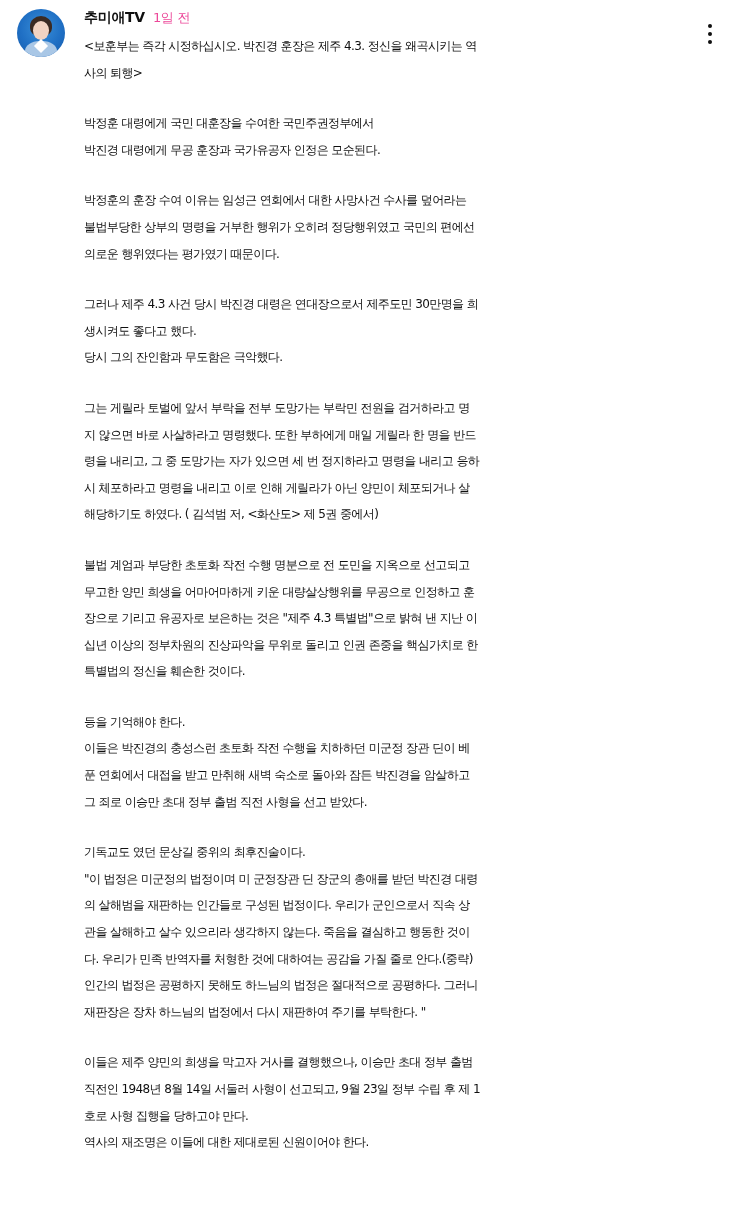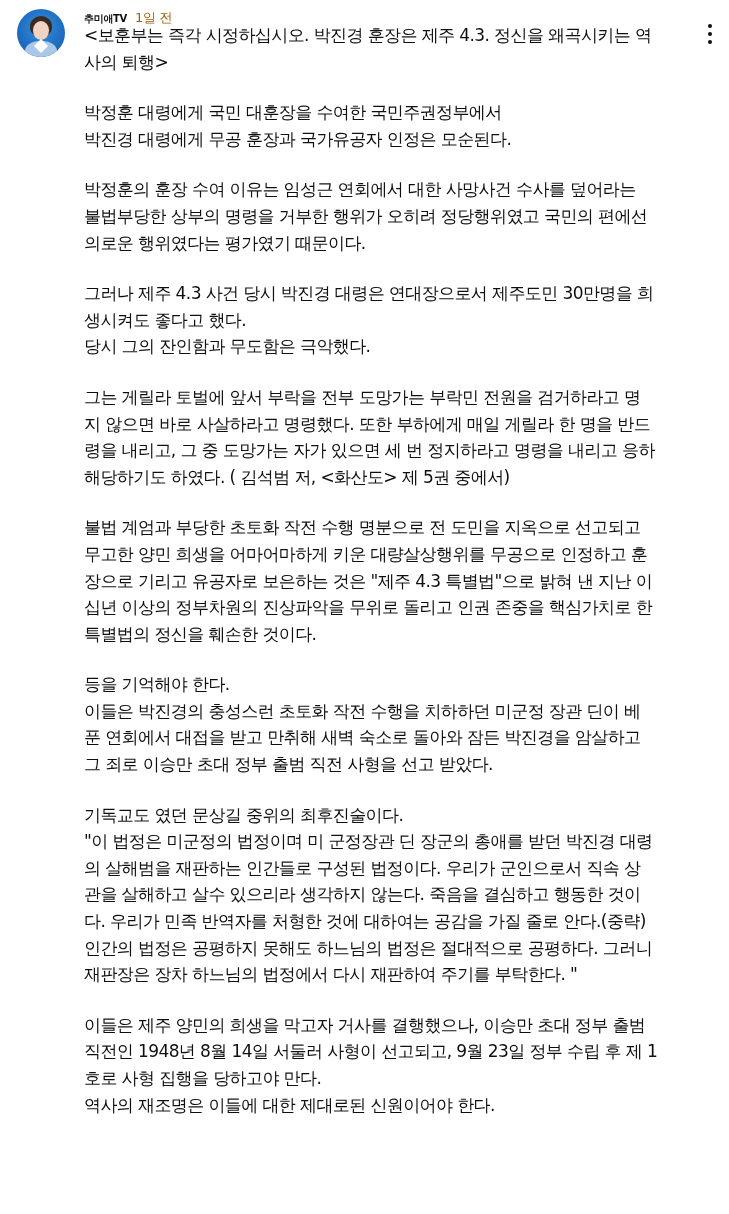--- a/index.html
+++ b/index.html
@@ -6,26 +6,26 @@
   body { width: 729px; height: 1214px; overflow: hidden; position: relative;
          font-family: "DejaVu Sans", "Liberation Sans", sans-serif; color: #0f0f0f; }
   .comment { position: absolute; left: 0; top: 0; width: 729px; }
   .avatar { position: absolute; left: 17px; top: 9px; width: 48px; height: 48px; border-radius: 50%;
             overflow: hidden; background: radial-gradient(circle at 50% 40%, #3a8fd8 0%, #1f6fc4 55%, #1559a8 100%); }
   .avatar .hair { position: absolute; left: 13px; top: 7px; width: 22px; height: 20px; border-radius: 50% 50% 40% 40%; background: #3b2a22; }
   .avatar .face { position: absolute; left: 16px; top: 12px; width: 16px; height: 19px; border-radius: 50%; background: #f2d3c2; }
   .avatar .body { position: absolute; left: 8px; top: 32px; width: 32px; height: 22px; border-radius: 45% 45% 0 0; background: #a9c7e6; }
   .avatar .collar { position: absolute; left: 19px; top: 32px; width: 10px; height: 10px; background: #ffffff; transform: rotate(45deg); }
   .header { position: absolute; left: 84px; top: 9px; height: 20px; display: flex; align-items: baseline; white-space: nowrap; }
-  .author { font-size: 10px; font-weight: 600; color: #0f0f0f; letter-spacing: -0.3px; }
-  .time { font-size: 13px; color: #a16207; margin-left: 8px; letter-spacing: -0.3px; }
+  .author { font-size: 14px; font-weight: 600; color: #0f0f0f; letter-spacing: -0.3px; }
+  .time { font-size: 13px; color: #ec4899; margin-left: 8px; letter-spacing: -0.3px; }
   .menu { position: absolute; left: 698px; top: 18px; width: 24px; height: 32px; display: flex; flex-direction: column;
           align-items: center; justify-content: center; gap: 4px; cursor: pointer; }
   .menu span { display: block; width: 4px; height: 4px; border-radius: 50%; background: #0f0f0f; }
-  .body-text { position: absolute; left: 84px; top: 22px; width: 600px; font-size: 17px; line-height: 26.6px;
+  .body-text { position: absolute; left: 84px; top: 33px; width: 600px; font-size: 12px; line-height: 26.6px;
                letter-spacing: -0.6px; color: #0f0f0f; }
   .para { margin: 0; padding: 0; }
   .line { display: block; white-space: nowrap; height: 26.6px; }
   .gap { display: block; height: 24px; }
 </style>
 </head>
 <body>
 
 <div class="comment">
   <div class="avatar">
@@ -66,20 +66,21 @@
       <div class="para">
         <span class="line">그러나 제주 4.3 사건 당시 박진경 대령은 연대장으로서 제주도민 30만명을 희</span>
         <span class="line">생시켜도 좋다고 했다.</span>
         <span class="line">당시 그의 잔인함과 무도함은 극악했다.</span>
       </div>
       <span class="gap"></span>
       <div class="para">
         <span class="line">그는 게릴라 토벌에 앞서 부락을 전부 도망가는 부락민 전원을 검거하라고 명</span>
         <span class="line">지 않으면 바로 사살하라고 명령했다. 또한 부하에게 매일 게릴라 한 명을 반드</span>
         <span class="line">령을 내리고, 그 중 도망가는 자가 있으면 세 번 정지하라고 명령을 내리고 응하</span>
+        <span class="line">시 체포하라고 명령을 내리고 이로 인해 게릴라가 아닌 양민이 체포되거나 살</span>
         <span class="line">해당하기도 하였다. ( 김석범 저, &lt;화산도&gt; 제 5권 중에서)</span>
       </div>
       <span class="gap"></span>
       <div class="para">
         <span class="line">불법 계엄과 부당한 초토화 작전 수행 명분으로 전 도민을 지옥으로 선고되고</span>
         <span class="line">무고한 양민 희생을 어마어마하게 키운 대량살상행위를 무공으로 인정하고 훈</span>
         <span class="line">장으로 기리고 유공자로 보은하는 것은 "제주 4.3 특별법"으로 밝혀 낸 지난 이</span>
         <span class="line">십년 이상의 정부차원의 진상파악을 무위로 돌리고 인권 존중을 핵심가치로 한</span>
         <span class="line">특별법의 정신을 훼손한 것이다.</span>
       </div>

